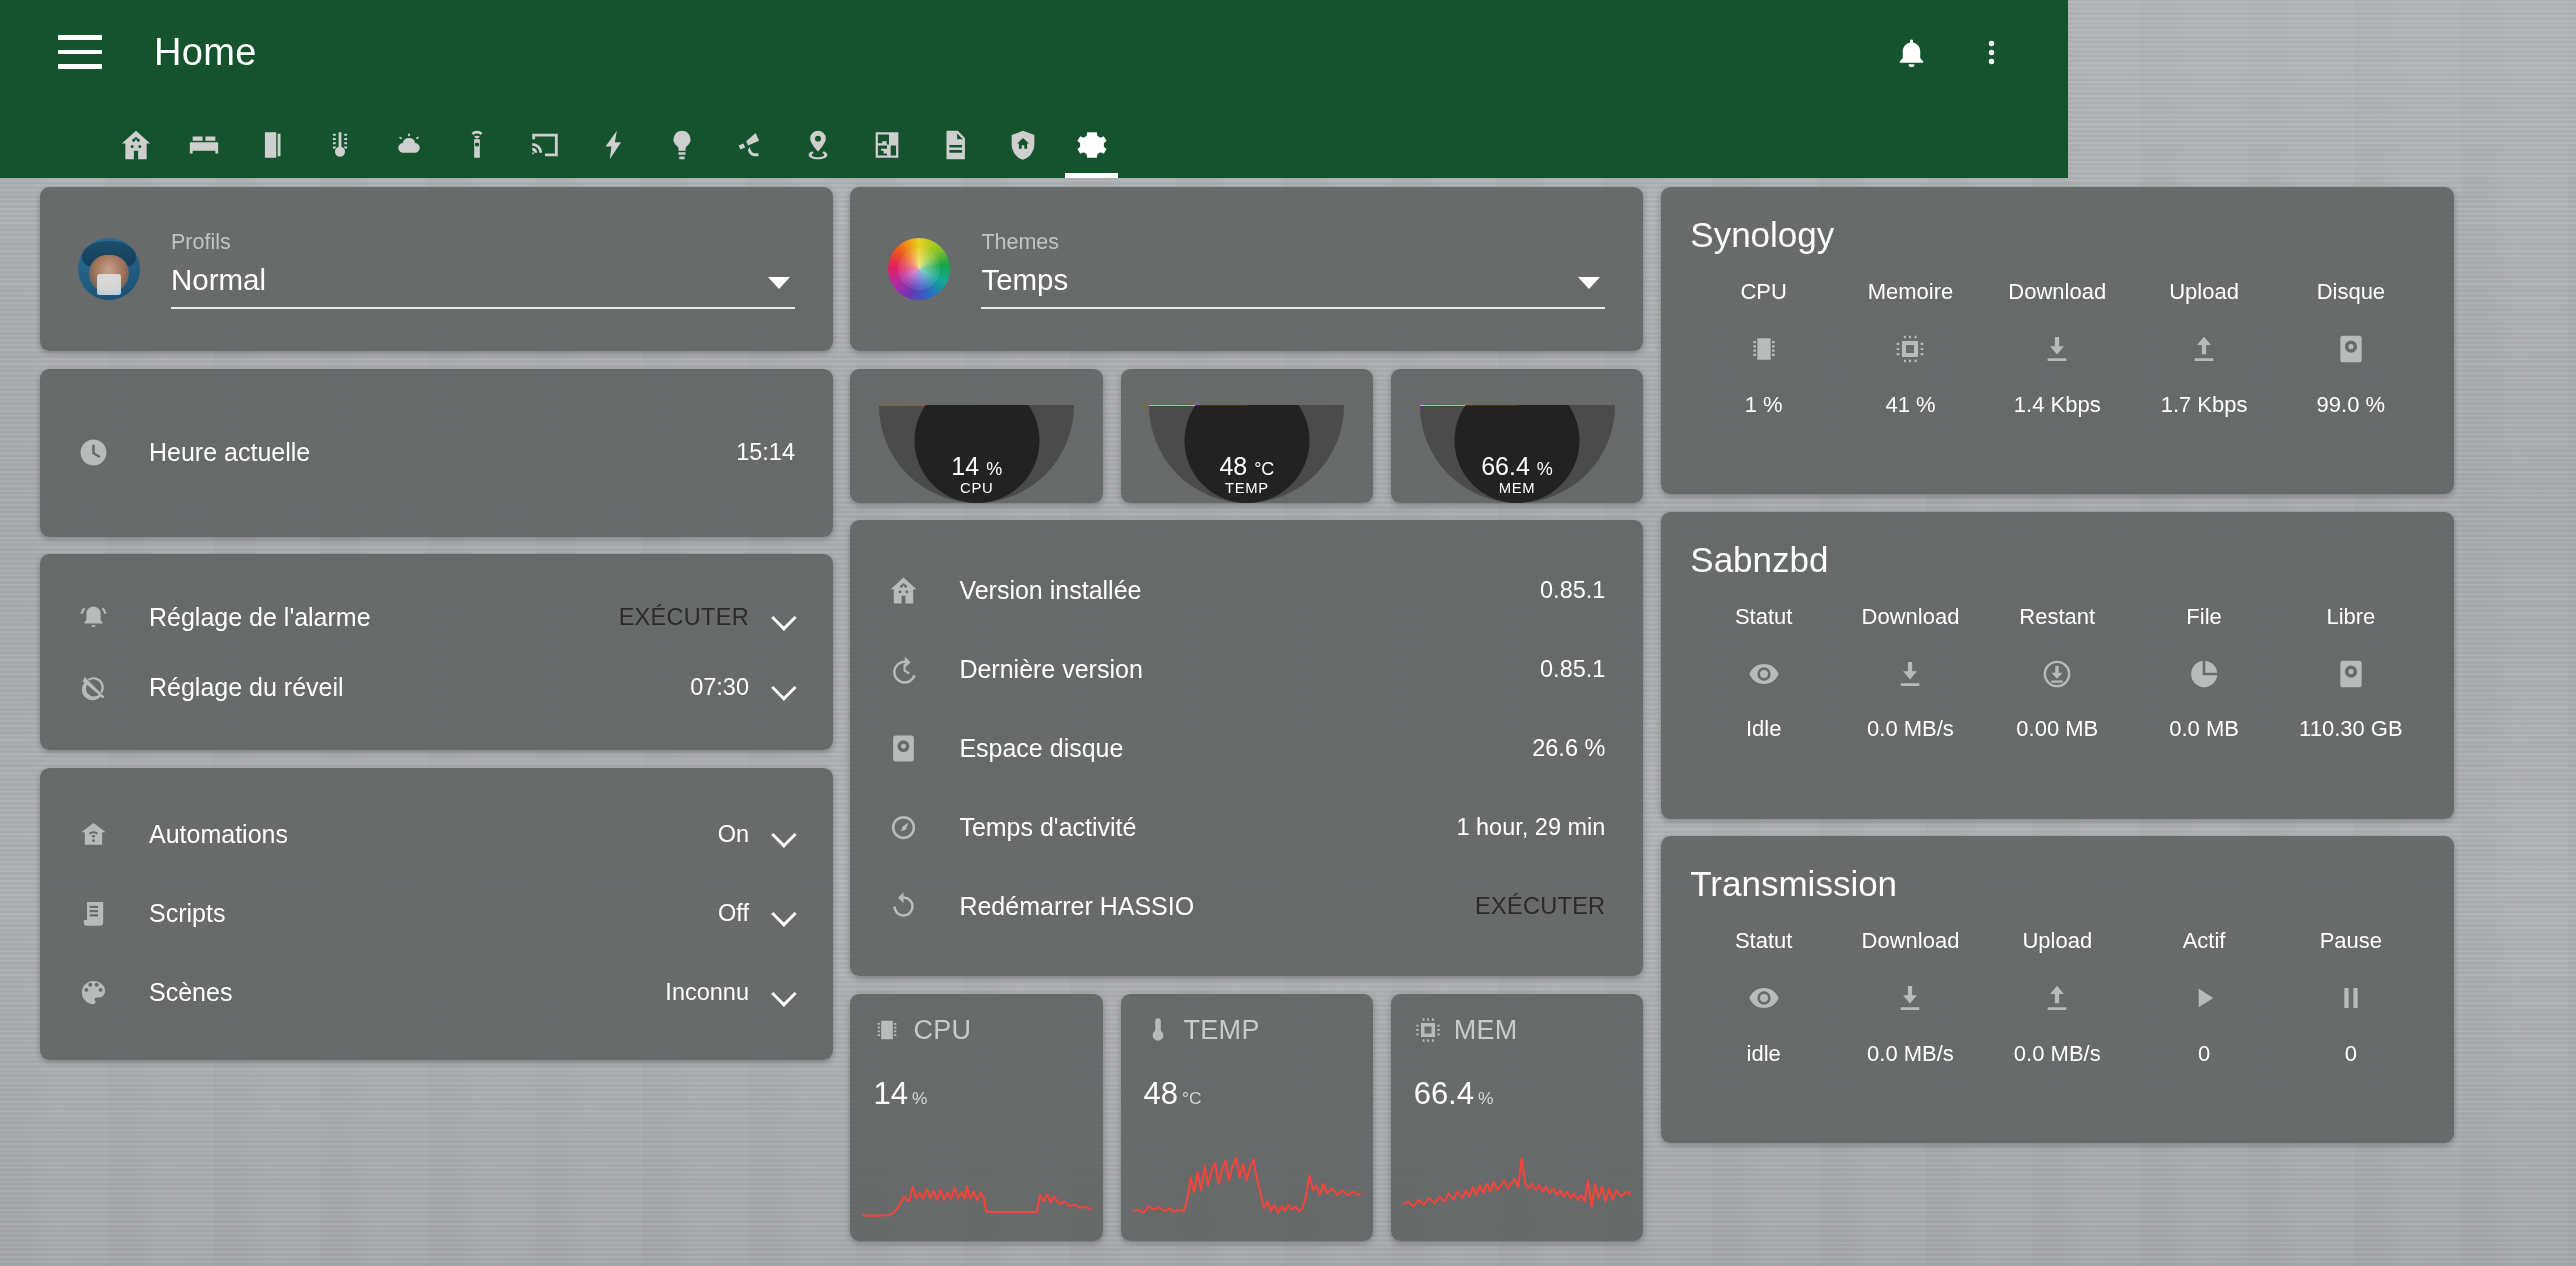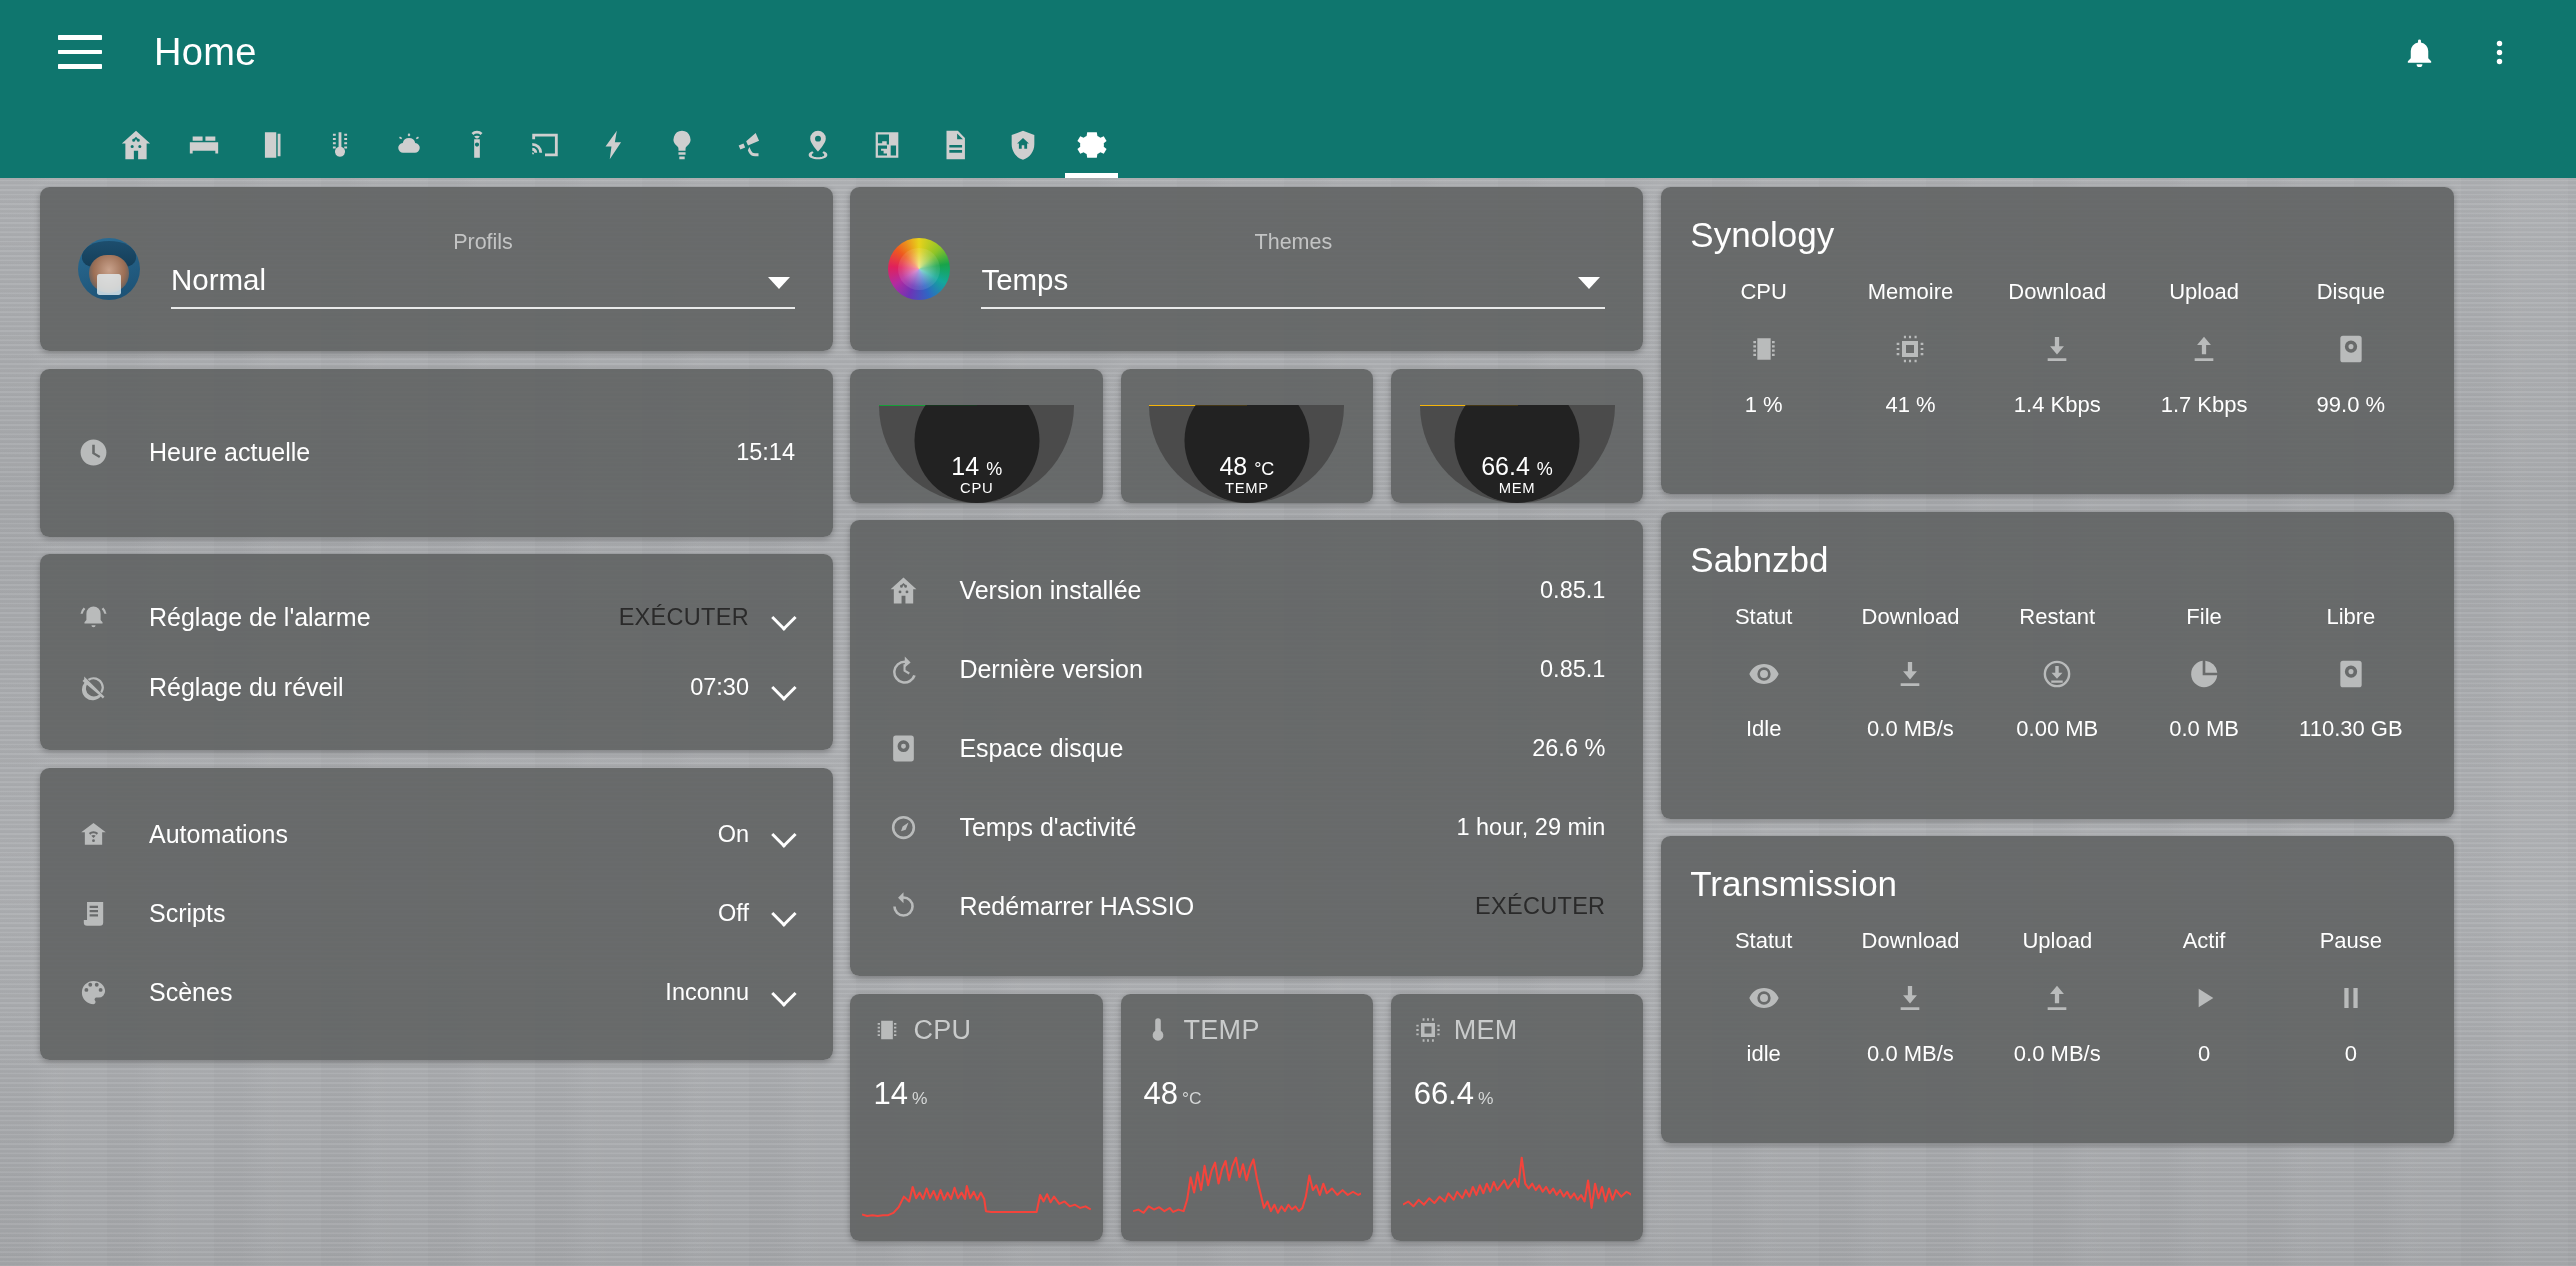--- a/index.html
+++ b/index.html
@@ -18,22 +18,22 @@
     background:
       repeating-linear-gradient(0deg, rgba(255,255,255,0.05) 0px, rgba(255,255,255,0.05) 1.3px, rgba(0,0,0,0.035) 2px, rgba(0,0,0,0.02) 4.7px),
       repeating-linear-gradient(90deg, rgba(0,0,0,0.012) 0px, rgba(0,0,0,0.012) 27px, rgba(255,255,255,0.02) 54px, rgba(255,255,255,0.01) 107px),
       linear-gradient(180deg, #b4b6b9 0%, #a9abae 40%, #b0b2b5 70%, #a6a8ab 100%);
     pointer-events: none;
   }
 
   
   #topbar {
     position: absolute; top: 0; left: 0;
-    width: 2576px; height: 178px;
-    background: #0f766e;
+    width: 2068px; height: 178px;
+    background: #14532d;
     z-index: 5;
   }
   #topbar-row {
     height: 104px;
     display: flex; align-items: center;
     padding: 0 39px;
   }
   .hamburger {
     width: 44px; height: 34px;
     display: flex; flex-direction: column; justify-content: space-between;
@@ -121,21 +121,21 @@
       conic-gradient(from 0deg,
         #e8d21b 0deg, #8dc428 45deg, #18a44a 80deg,
         #13a89a 118deg, #2f66c4 160deg, #6c34b6 200deg,
         #b42ba0 238deg, #e0215b 275deg, #ee5a1e 312deg, #e8d21b 360deg);
     position: relative;
   }
   .colorwheel::after {
     content:""; position:absolute; inset:16%; border-radius:50%;
     background: radial-gradient(circle, rgba(255,255,255,.55) 0%, rgba(255,255,255,.12) 60%, rgba(255,255,255,0) 100%);
   }
-  .select-body { flex:1; margin-left: 31px; text-align: center; }
+  .select-body { flex:1; margin-left: 31px; }
   .select-label { color: #c3c4c4; font-size: 21.5px; margin-bottom: 8px; }
   .select-line {
     display:flex; align-items:flex-end; justify-content:space-between;
     border-bottom: 2px solid #e9eaea; padding-bottom: 9.4px;
   }
   .select-value { color: #fff; font-size: 29.5px; }
   .caret-down {
     width:0;height:0;border-left: 11.4px solid transparent; border-right: 11.4px solid transparent;
     border-top: 12px solid #fff; margin-bottom: 8px; margin-right: 5.4px;
   }

